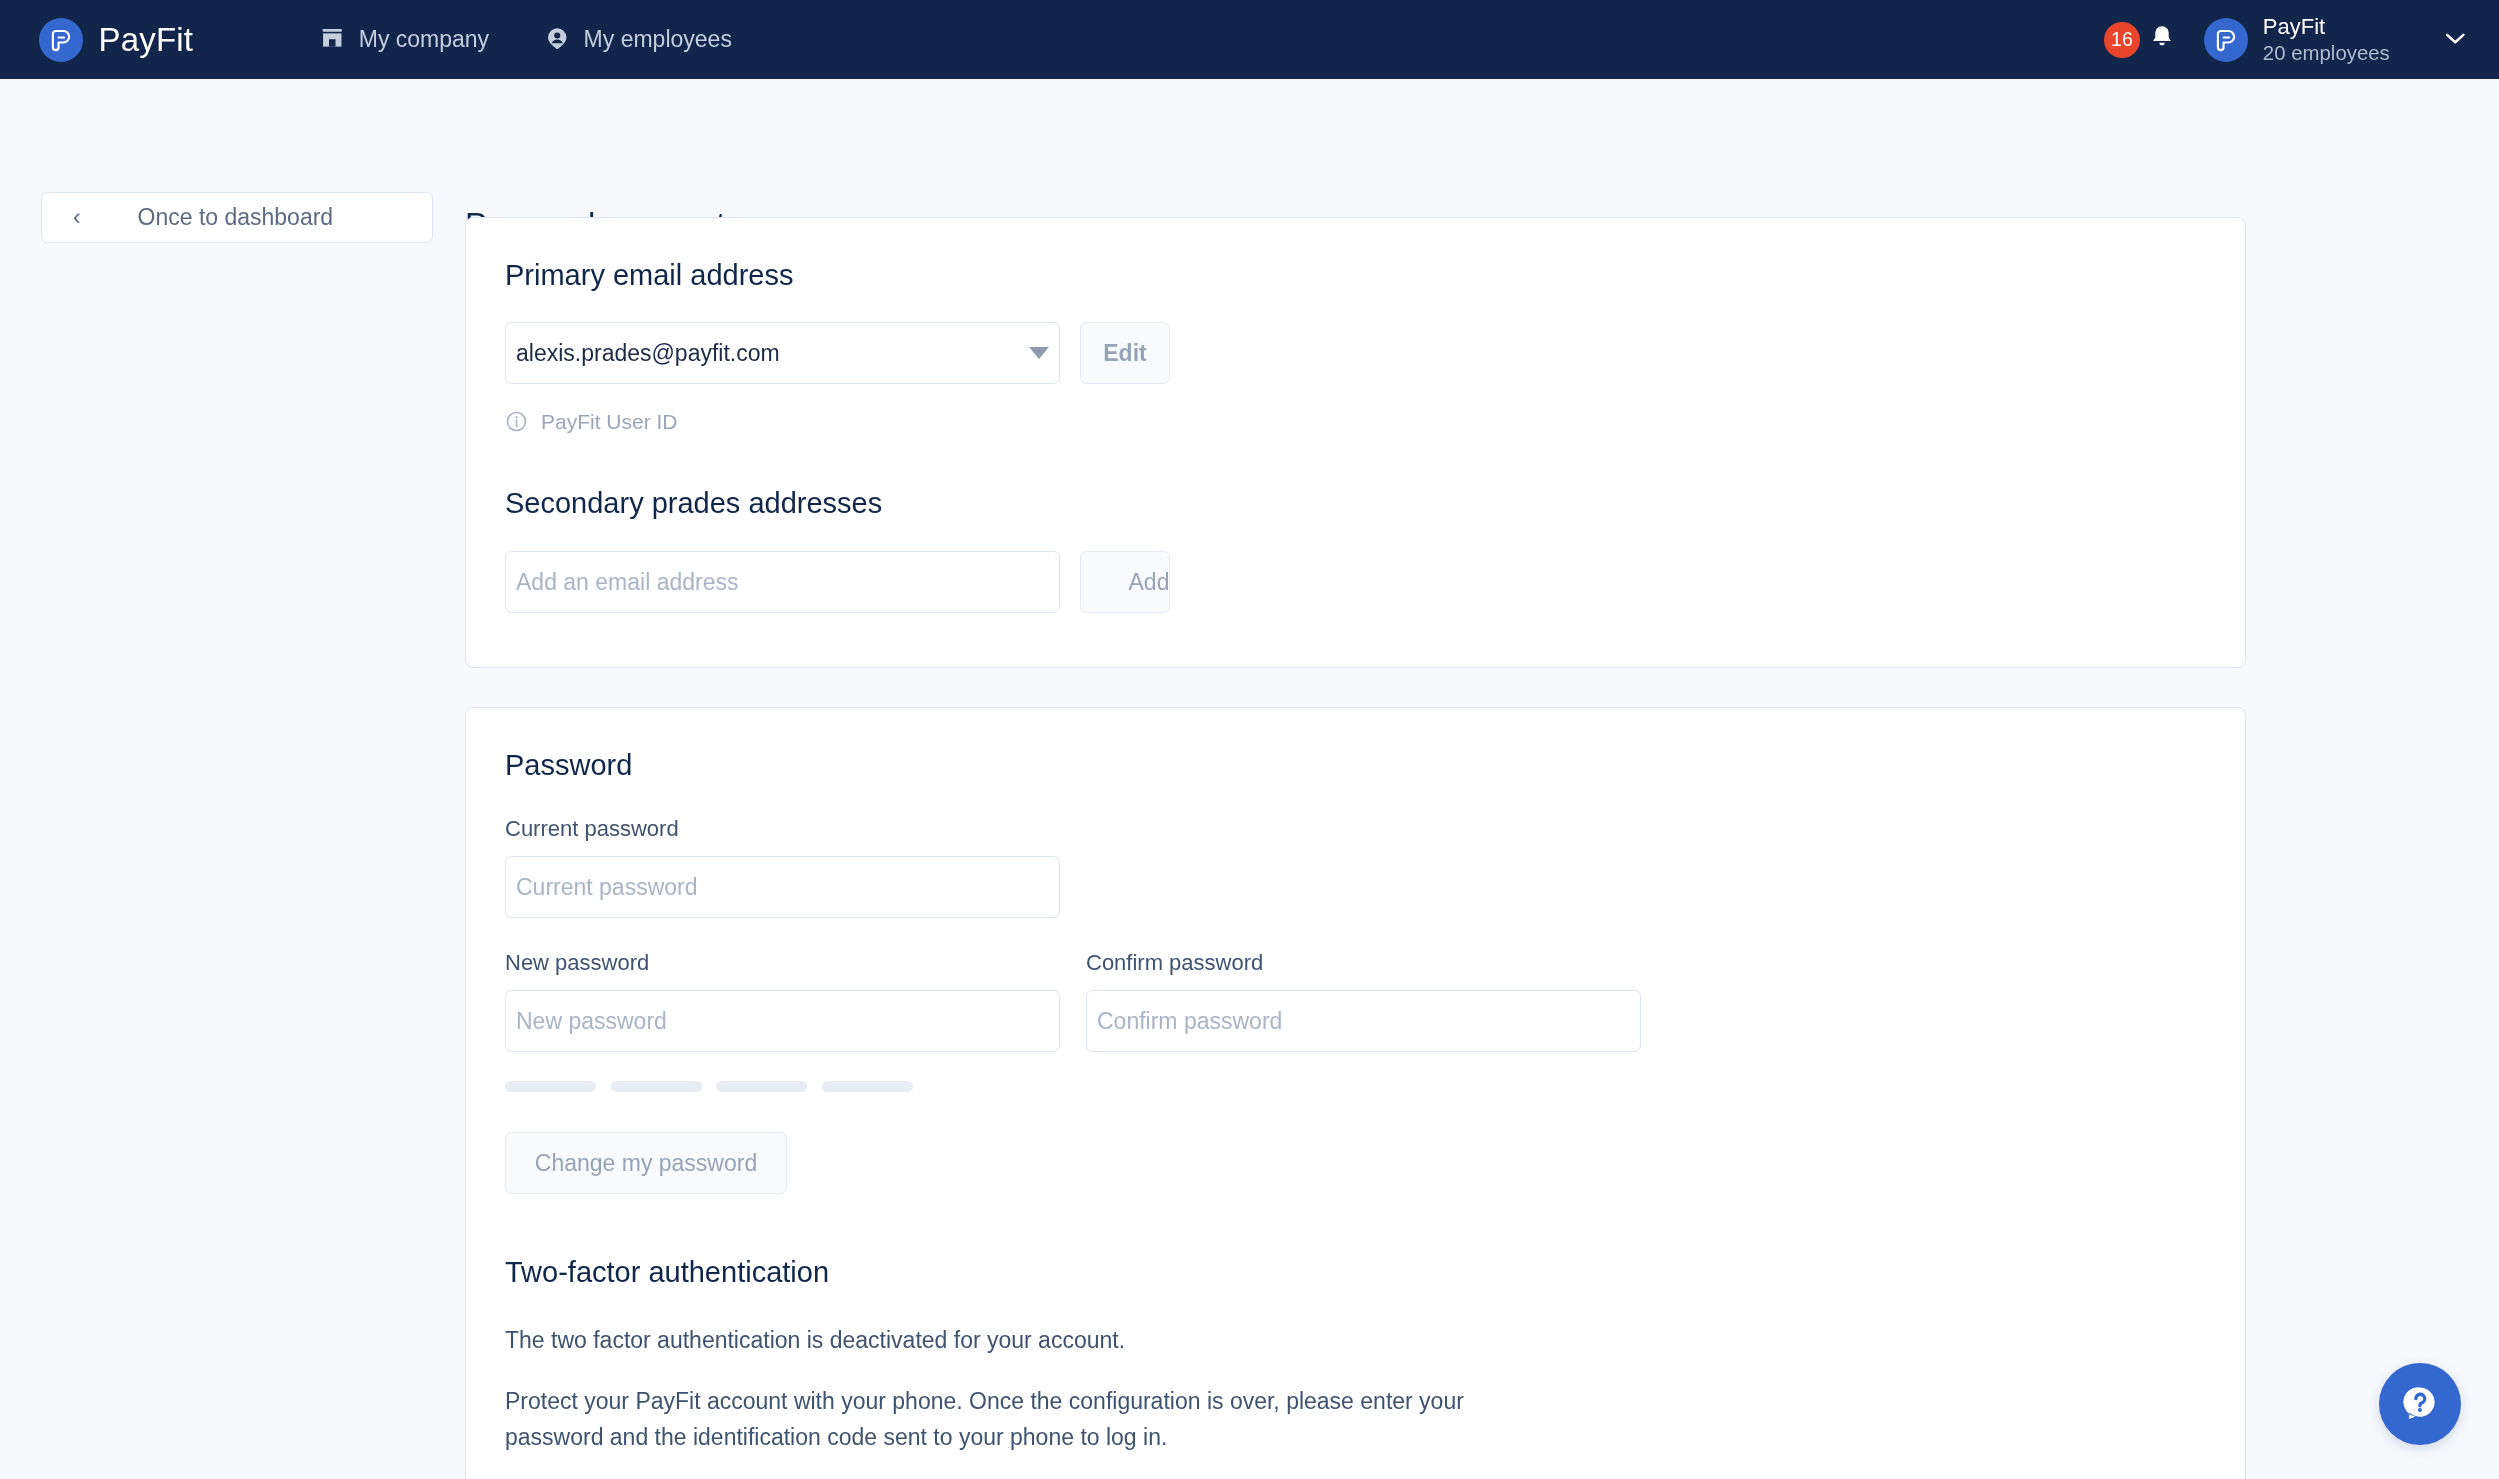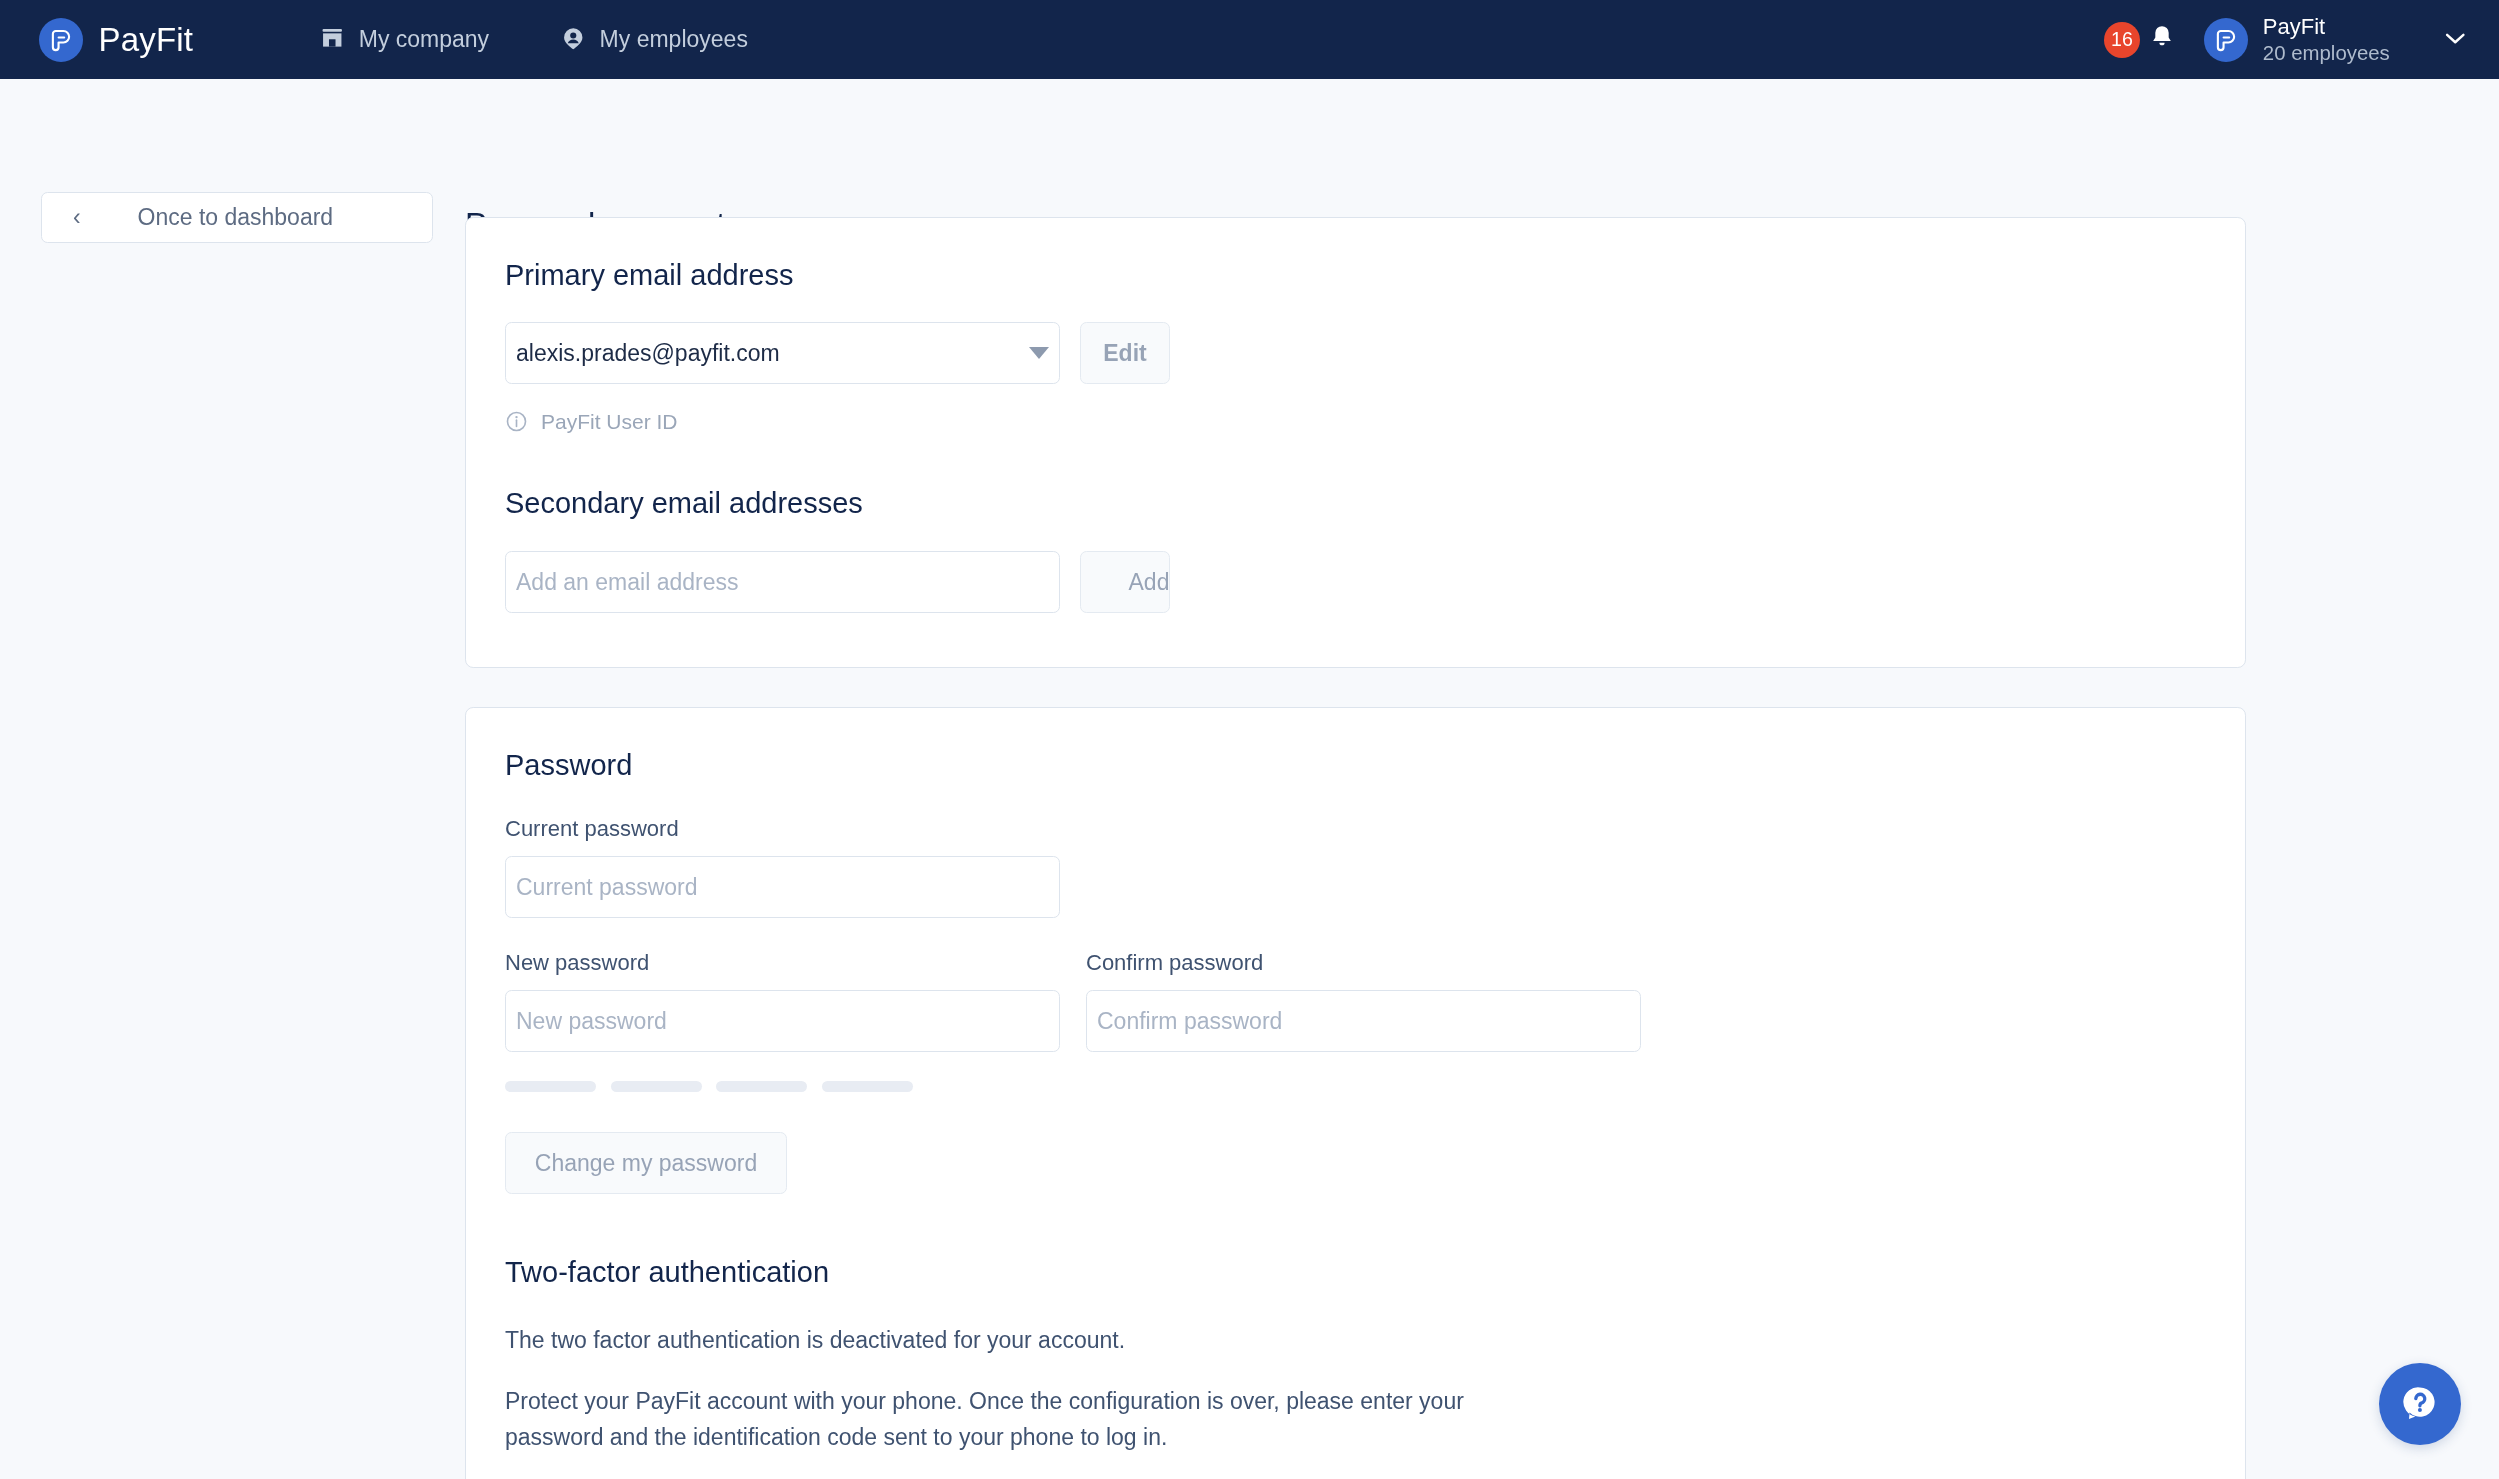--- a/index.html
+++ b/index.html
@@ -24,21 +24,21 @@
   }
   .brand-logo {
     width: 44px; height: 44px; border-radius: 50%;
     background: #3468cf;
     display: flex; align-items: center; justify-content: center;
   }
   .brand-name {
     color: #ffffff; font-size: 33px; font-weight: 400; letter-spacing: 0.2px;
   }
   .nav {
-    display: flex; align-items: center; gap: 72px;
+    display: flex; align-items: center; gap: 56px;
     margin-left: 127px;
   }
   .nav-item {
     display: flex; align-items: center; gap: 14px;
     cursor: pointer;
   }
   .nav-label { color: #c3cedd; font-size: 23px; }
   .topbar-right {
     position: absolute; right: 33px; top: 0; height: 100%;
     display: flex; align-items: center; gap: 0;
@@ -260,21 +260,21 @@
       <span>
         <svg width="23" height="23" viewBox="0 0 24 24" aria-hidden="true">
           <circle cx="12" cy="12" r="9.4" fill="none" stroke="#a9b4c5" stroke-width="1.7"></circle>
           <circle cx="12" cy="7.4" r="1.25" fill="#a9b4c5"></circle>
           <path d="M12 10.6 v6.6" stroke="#a9b4c5" stroke-width="1.7" stroke-linecap="round"></path>
         </svg>
       </span>
       <span class="hint-text">PayFit User ID</span>
     </div>
 
-    <div class="section-title" style="position:absolute; left:39px; top:269px;">Secondary email addresses</div>
+    <div class="section-title" style="position:absolute; left:39px; top:269px;">Secondary prades addresses</div>
 
     <div class="input" style="position:absolute; left:39px; top:333px; width:555px;">
       <span class="placeholder">Add an email address</span>
     </div>
 
     <div class="ghost-btn" style="position:absolute; left:614px; top:333px; width:90px;padding-left:48px;">Add</div>
 
   </div>
 
   <div class="card" id="card-password">

